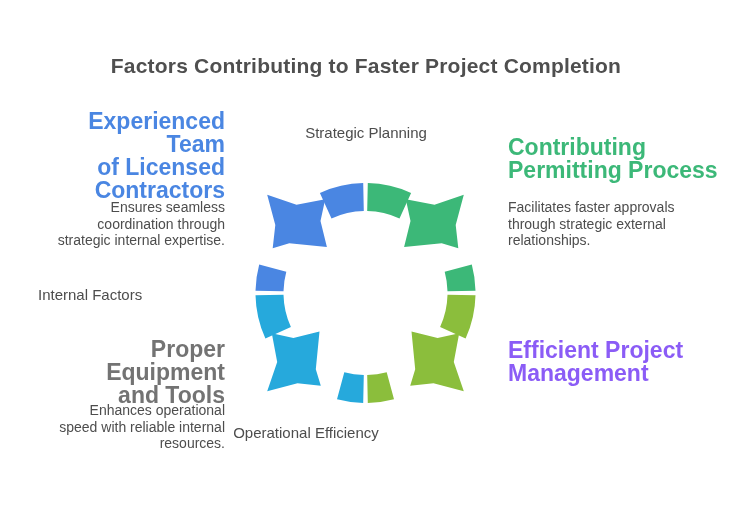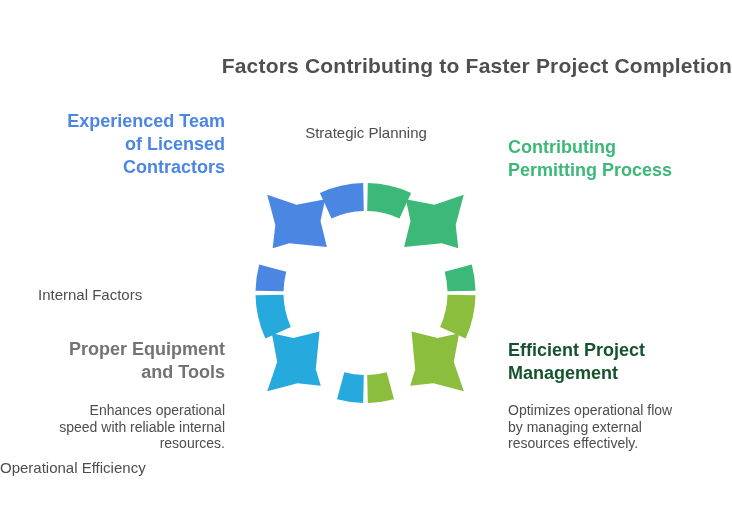--- a/index.html
+++ b/index.html
@@ -1,73 +1,76 @@
 <!DOCTYPE html>
 <html><head>
 <meta charset="utf-8">
 <style>
   html,body{margin:0;padding:0;background:#ffffff;}
   #canvas{
     position:relative;width:732px;height:528px;background:#ffffff;overflow:hidden;
     font-family:"Liberation Sans", sans-serif;
   }
   .title{
-    position:absolute;left:0;top:54px;width:732px;text-align:right;
+    position:absolute;left:0;top:54px;width:732px;text-align:center;
     font-size:21px;font-weight:bold;color:#4f4f4f;letter-spacing:.2px;
   }
   .heading{
-    position:absolute;font-size:18px;font-weight:bold;line-height:23px;
+    position:absolute;font-size:23px;font-weight:bold;line-height:23px;
     white-space:pre-line;
   }
   .body-text{
     position:absolute;font-size:14px;line-height:16.5px;color:#4d4d4d;
     white-space:pre-line;
   }
   .cycle-label{
     position:absolute;font-size:15px;color:#4d4d4d;line-height:18px;
   }
   .h-tl{left:30px;top:110px;width:195px;text-align:right;}
   .b-tl{left:30px;top:199px;width:195px;text-align:right;}
   .h-tr{left:508px;top:136px;width:212px;text-align:left;}
   .b-tr{left:508px;top:199px;width:212px;text-align:left;}
   .h-bl{left:30px;top:338px;width:195px;text-align:right;}
   .b-bl{left:30px;top:402px;width:195px;text-align:right;}
   .h-br{left:508px;top:339px;width:212px;text-align:left;}
   .b-br{left:508px;top:402px;width:212px;text-align:left;}
   .lbl-top{left:0;top:124px;width:732px;text-align:center;}
-  .lbl-bottom{left:0;top:459px;width:612px;}
+  .lbl-bottom{left:0;top:424px;width:612px;text-align:center;}
   .lbl-left{left:38px;top:286px;width:120px;text-align:left;}
   .lbl-right{left:573px;top:286px;width:120px;text-align:center;}
   #cycle-svg{position:absolute;left:215px;top:143px;width:300px;height:300px;}
 </style>
 </head>
 <body>
 
 <div id="canvas">
 
   <div class="title">Factors Contributing to Faster Project Completion</div>
 
   <div class="heading h-tl" style="color: rgb(74, 134, 226);">Experienced Team
 of Licensed
 Contractors</div>
+  <div class="body-text b-tl">Ensures seamless
+coordination through
+strategic internal expertise.</div>
 
   <div class="heading h-tr" style="color: rgb(60, 184, 120);">Contributing
 Permitting Process</div>
+  <div class="body-text b-tr">Facilitates faster approvals
+through strategic external
+relationships.</div>
 
   <div class="heading h-bl" style="color: #737373;">Proper Equipment
 and Tools</div>
   <div class="body-text b-bl">Enhances operational
 speed with reliable internal
 resources.</div>
 
-  <div class="heading h-br" style="color: #14532d;">Efficient Project
+  <div class="heading h-br" style="color: #8b5cf6;">Efficient Project
 Management</div>
-  <div class="body-text b-br">Optimizes operational flow
-by managing external
-resources effectively.</div>
 
   <div class="cycle-label lbl-top">Strategic Planning</div>
   <div class="cycle-label lbl-bottom">Operational Efficiency</div>
   <div class="cycle-label lbl-left">Internal Factors</div>
 
   <svg id="cycle-svg" viewBox="0 0 300 300" xmlns="http://www.w3.org/2000/svg">
       <path d="M40.5 147.7A110 110 0 0 1 44.2 121.5L71.3 128.8A82 82 0 0 0 68.5 148.3Z" fill="#4a86e2"></path>
       <path d="M104.9 49.9A110 110 0 0 1 148.2 40.0L148.8 68.0A82 82 0 0 0 116.5 75.4Z" fill="#4a86e2"></path>
       <path d="M57.7 105.3L74.3 100.3L111.9 104.0L105.5 77.9L110.2 56.3L81.5 61.7L52.2 51.7L60.3 82.0Z" fill="#4a86e2"></path>
       <path d="M152.8 40.0A110 110 0 0 1 196.1 49.9L184.5 75.4A82 82 0 0 0 152.2 68.0Z" fill="#3cb878"></path>

